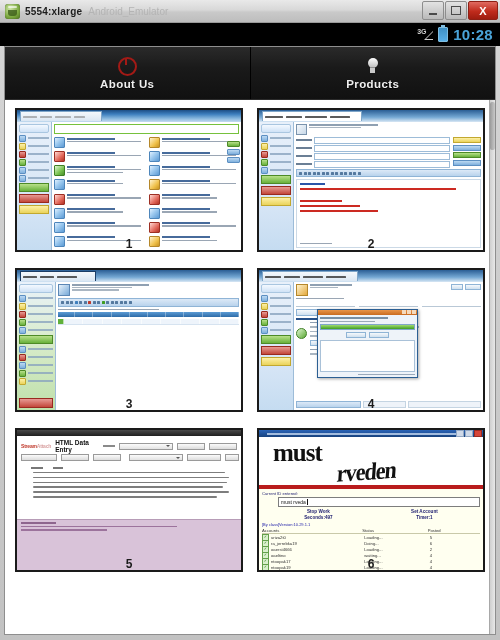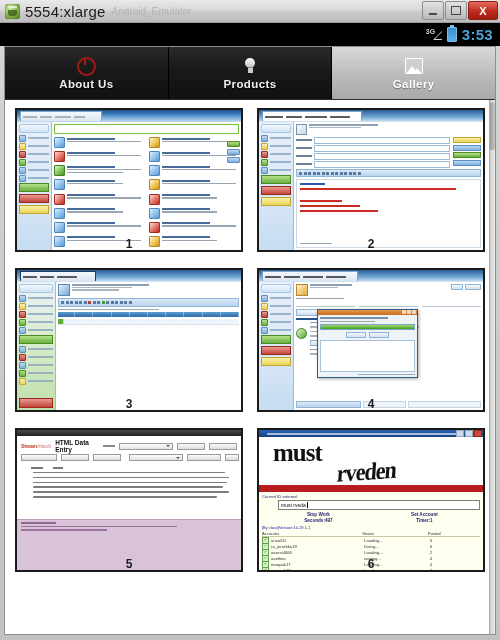--- a/index.html
+++ b/index.html
@@ -29,21 +29,21 @@
   }
   .tb-icon:before{
     content:"";position:absolute;left:3px;top:2px;width:9px;height:2px;
     background:#ffffff;opacity:.65;border-radius:1px;
   }
   .tb-icon:after{
     content:"";position:absolute;left:3px;top:6px;width:9px;height:6px;
     background:#3b5c18;border-radius:0 0 3px 3px;opacity:.8;
   }
   .tb-title{
-    font-size:15px;color:#1d1d1d;font-weight:400;letter-spacing:.2px;
+    font-size:10px;color:#1d1d1d;font-weight:700;letter-spacing:.2px;
     white-space:nowrap;
   }
   .tb-sub{
     font-size:10px;color:#b4b4b4;margin-left:6px;white-space:nowrap;
   }
   .tb-buttons{
     position:absolute;right:2px;top:1px;display:flex;gap:1px;align-items:center;
   }
   .tb-btn{
     width:20px;height:17px;border:1px solid #8d8d8d;border-radius:2px;
@@ -254,21 +254,21 @@
   .t6 .t6tb{
     height:7px;background:linear-gradient(180deg,#2a64b8,#17427e);
     display:flex;align-items:center;justify-content:space-between;padding:0 1px;
   }
   .t6 .t6tb .t{flex:1 1 auto;height:2px;background:#cfe0f5;opacity:.75;margin-left:7px;}
   .t6 .t6tb .w{display:flex;gap:1px;}
   .t6 .t6tb .w i{display:block;width:6px;height:5px;background:#cfd9e8;border:1px solid #93a8c4;}
   .t6 .t6tb .w i.x{background:#d6453a;border-color:#9c2a21;}
   .t6 .capt{
     height:48px;background:#fff;position:relative;overflow:hidden;
-    border-bottom:7px solid #b91c1c;
+    border-bottom:4px solid #b91c1c;
   }
   .t6 .w1{
     position:absolute;left:14px;top:2px;font-family:"Liberation Serif",serif;
     font-size:25px;font-weight:bold;color:#111;letter-spacing:-1px;
     transform:scaleY(1.05);
   }
   .t6 .w2{
     position:absolute;left:78px;top:22px;font-family:"Liberation Serif",serif;
     font-size:22px;font-weight:bold;color:#111;letter-spacing:-1px;
     transform:skewX(-8deg) rotate(-4deg) scaleY(1.12);
@@ -327,21 +327,21 @@
       <div class="tb-btn close">X</div>
     </div>
   </div>
 
   <div class="statusbar">
     <div class="sig">
       <span class="g">3G</span>
       <span class="tri"></span>
     </div>
     <div class="batt"></div>
-    <div class="clock">3:53</div>
+    <div class="clock">10:28</div>
   </div>
 
   <div class="appframe">
 
     <div class="navbar">
 
       <div class="navtab">
         <span class="nicon">
             <span class="ic-power"></span>
           </span>
@@ -351,26 +351,20 @@
       <div class="navtab">
         <span class="nicon">
           <span class="ic-bulb">
               <span class="b"></span>
               <span class="s"></span>
             </span>
         </span>
         <span class="nlabel">Products</span>
       </div>
 
-      <div class="navtab active">
-        <span class="nicon">
-            <span class="ic-image"></span>
-          </span>
-        <span class="nlabel">Gallery</span>
-      </div>
 
 
     </div>
 
     <div class="gallery">
 
       <div class="grow">
 
         <div class="thumb">
           <div class="mw">

